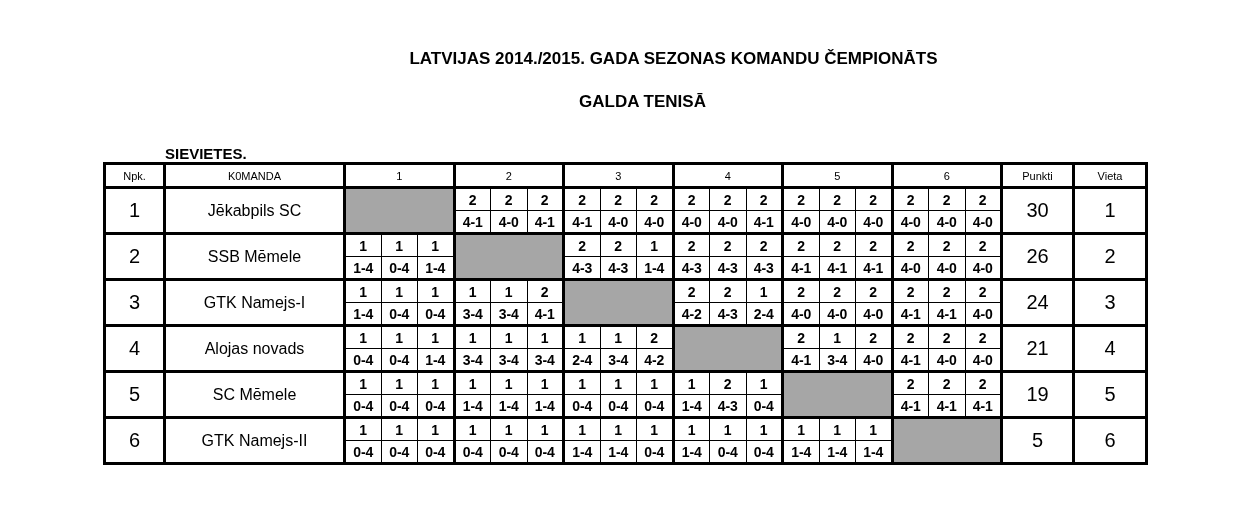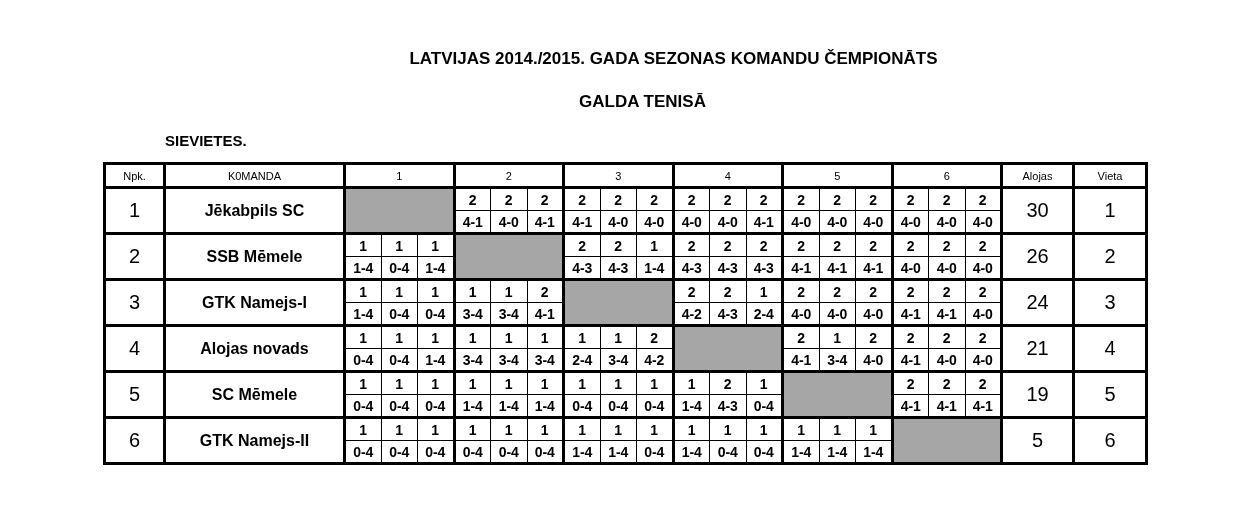--- a/index.html
+++ b/index.html
@@ -19,21 +19,21 @@
     text-align: center;
     font-size: 17px;
     font-weight: bold;
     white-space: nowrap;
   }
   .title-line.l1 { top: 49px; margin-left: 48px; }
   .title-line.l2 { top: 92px; padding-left: 17px; }
   .section-label {
     position: absolute;
     left: 165px;
-    top: 132px;
+    top: 145px;
     font-size: 15px;
     font-weight: bold;
   }
   table.results {
     position: absolute;
     left: 103px;
     top: 162px;
     border-collapse: collapse;
     table-layout: fixed;
     border: 3px solid #000;
@@ -47,21 +47,21 @@
     white-space: nowrap;
   }
   th {
     border-width: 3px;
     font-weight: normal;
     font-size: 11px;
     height: 21px;
   }
   td.main  { border-width: 3px; }
   td.npk   { font-size: 20px; }
-  td.team  { font-size: 16px; font-weight: bold; }
+  td.team  { font-size: 16px; font-weight: normal; }
   td.punkti{ font-size: 20px; font-weight: normal; }
   td.vieta { font-size: 20px; }
   td.pts   { border-top-width: 3px; font-size: 14px; font-weight: bold; height: 21px; }
   td.scr   { border-bottom-width: 3px; font-size: 14px; font-weight: bold; height: 21px; }
   td.gl    { border-left-width: 3px; }
   td.gr    { border-right-width: 3px; }
   td.diag  { border-width: 3px; }
 </style>
 </head>
 <body>
@@ -98,21 +98,21 @@
   <thead>
     <tr>
       <th>Npk.</th>
       <th>K0MANDA</th>
       <th colspan="3">1</th>
       <th colspan="3">2</th>
       <th colspan="3">3</th>
       <th colspan="3">4</th>
       <th colspan="3">5</th>
       <th colspan="3">6</th>
-      <th>Alojas</th>
+      <th>Punkti</th>
       <th>Vieta</th>
     </tr>
   </thead>
   <tbody>
       <tr>
         <td class="main npk" rowspan="2">1</td>
         <td class="main team" rowspan="2">Jēkabpils SC</td>
         <td class="diag" rowspan="2" colspan="3" style="background: rgb(166, 166, 166);"></td>
         <td class="pts gl">2</td>
         <td class="pts">2</td>

